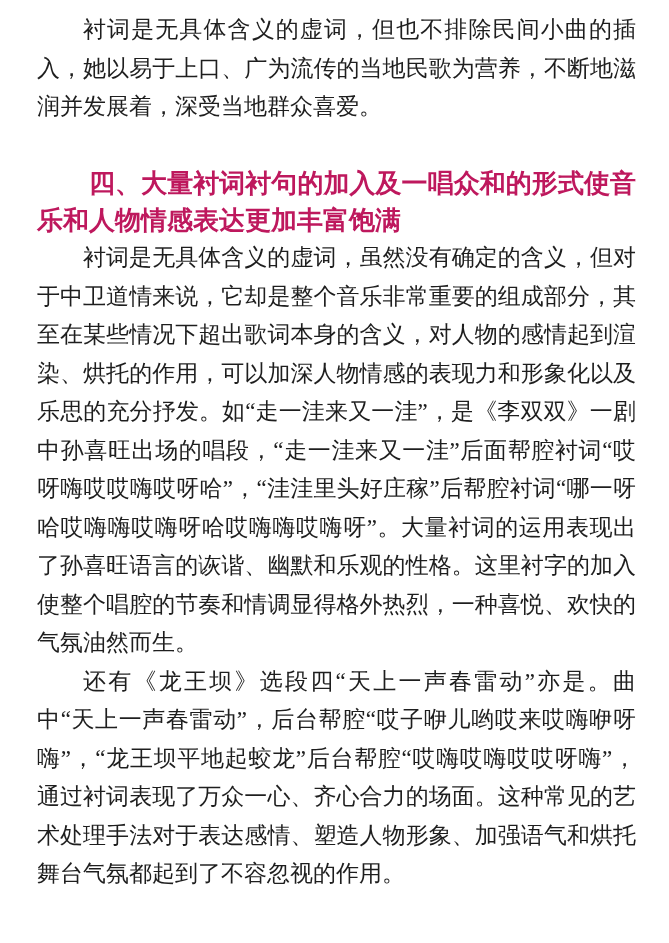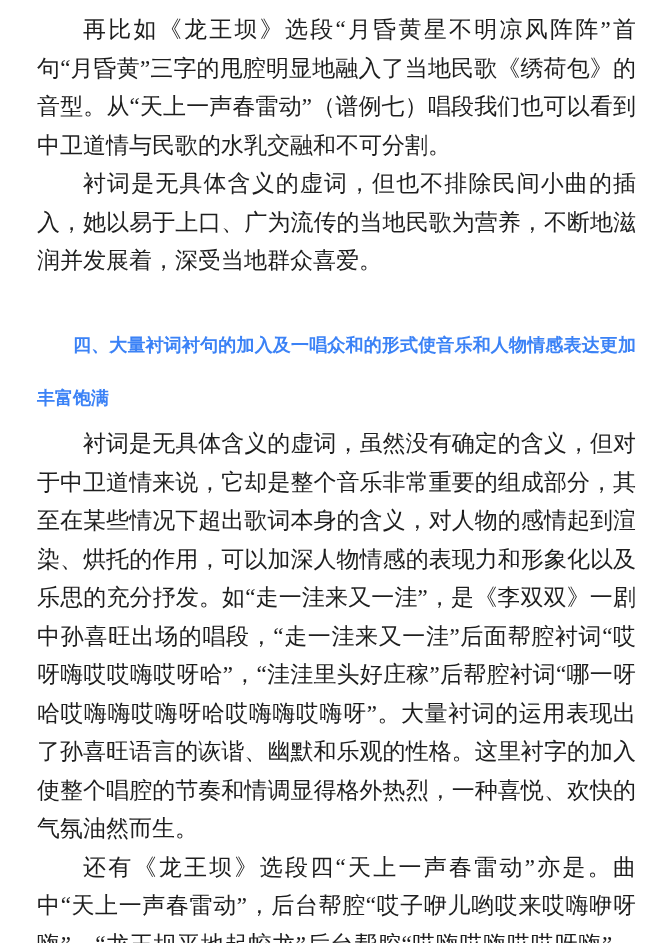--- a/index.html
+++ b/index.html
@@ -23,29 +23,28 @@
     text-align: justify;
   }
   .body-para {
     margin: 0;
     text-indent: 2em;
   }
   .section-heading {
     margin: 38.5px 0 0 0;
     font-family: "Liberation Sans", "DejaVu Sans", sans-serif;
     font-weight: bold;
-    font-size: 18px;
-    line-height: 53px;
+    font-size: 26px;
+    line-height: 37px;
     text-indent: 2em;
     text-align: justify;
-    color: #3b82f6;
+    color: #be185d;
   }
 </style>
 </head>
 <body>
 
 <main class="doc">
-  <p class="body-para">再比如《龙王坝》选段“月昏黄星不明凉风阵阵”首句“月昏黄”三字的甩腔明显地融入了当地民歌《绣荷包》的音型。从“天上一声春雷动”（谱例七）唱段我们也可以看到中卫道情与民歌的水乳交融和不可分割。</p>
   <p class="body-para">衬词是无具体含义的虚词，但也不排除民间小曲的插入，她以易于上口、广为流传的当地民歌为营养，不断地滋润并发展着，深受当地群众喜爱。</p>
   <h2 class="section-heading">四、大量衬词衬句的加入及一唱众和的形式使音乐和人物情感表达更加丰富饱满</h2>
   <p class="body-para">衬词是无具体含义的虚词，虽然没有确定的含义，但对于中卫道情来说，它却是整个音乐非常重要的组成部分，其至在某些情况下超出歌词本身的含义，对人物的感情起到渲染、烘托的作用，可以加深人物情感的表现力和形象化以及乐思的充分抒发。如“走一洼来又一洼”，是《李双双》一剧中孙喜旺出场的唱段，“走一洼来又一洼”后面帮腔衬词“哎呀嗨哎哎嗨哎呀哈”，“洼洼里头好庄稼”后帮腔衬词“哪一呀哈哎嗨嗨哎嗨呀哈哎嗨嗨哎嗨呀”。大量衬词的运用表现出了孙喜旺语言的诙谐、幽默和乐观的性格。这里衬字的加入使整个唱腔的节奏和情调显得格外热烈，一种喜悦、欢快的气氛油然而生。</p>
   <p class="body-para">还有《龙王坝》选段四“天上一声春雷动”亦是。曲中“天上一声春雷动”，后台帮腔“哎子咿儿哟哎来哎嗨咿呀嗨”，“龙王坝平地起蛟龙”后台帮腔“哎嗨哎嗨哎哎呀嗨”，通过衬词表现了万众一心、齐心合力的场面。这种常见的艺术处理手法对于表达感情、塑造人物形象、加强语气和烘托舞台气氛都起到了不容忽视的作用。</p>
 </main>
 
 </body></html>

